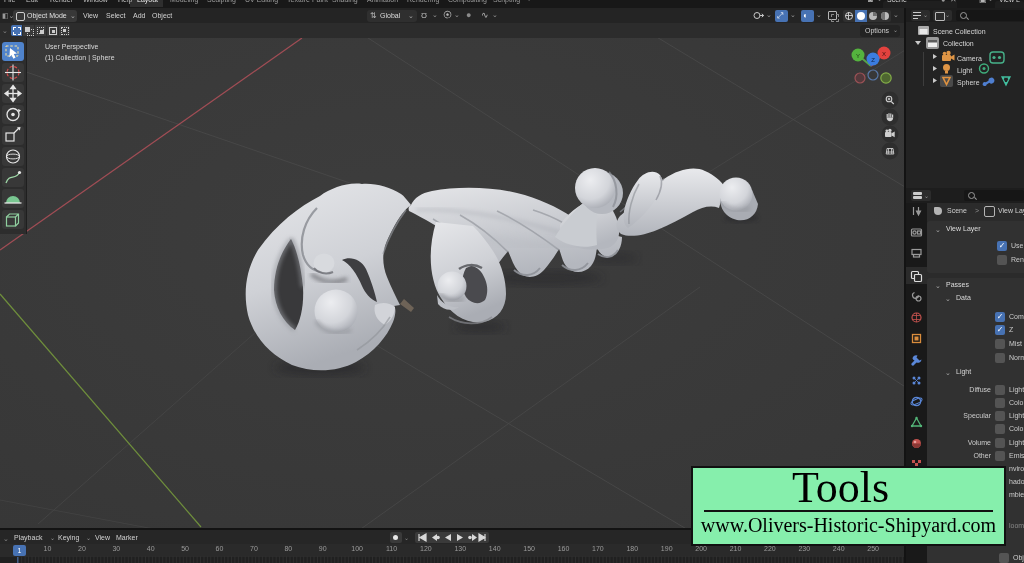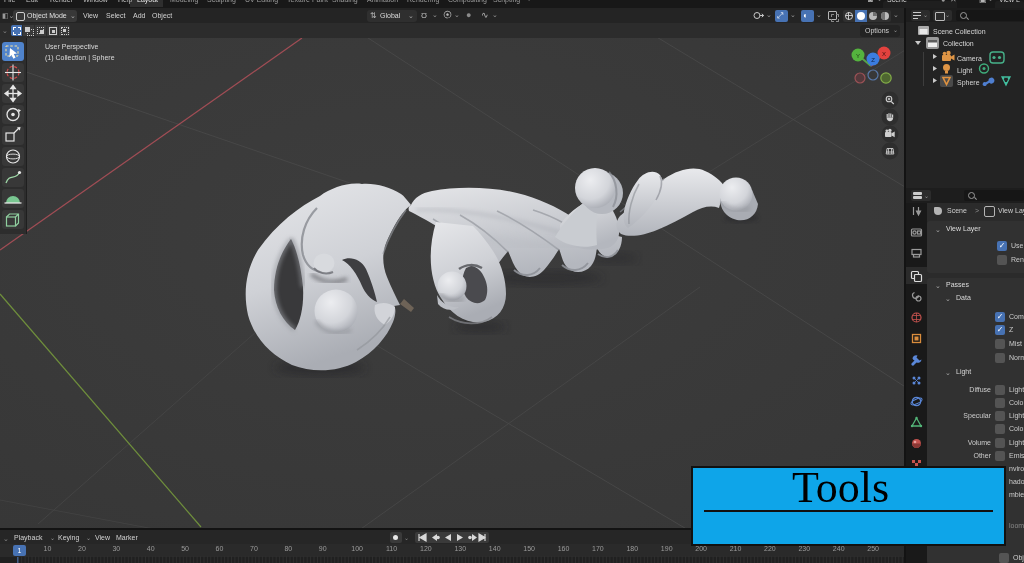--- a/index.html
+++ b/index.html
@@ -946,16 +946,17 @@
       <line x1="881.6" y1="14" x2="881.6" y2="21"></line>
       <line x1="885.1" y1="14" x2="885.1" y2="21"></line>
       <line x1="888.5" y1="14" x2="888.5" y2="21"></line>
       <line x1="892.0" y1="14" x2="892.0" y2="21"></line>
       <line x1="895.4" y1="14" x2="895.4" y2="21"></line>
       <line x1="898.8" y1="14" x2="898.8" y2="21"></line>
       <line x1="902.3" y1="14" x2="902.3" y2="21"></line>
     </g>
 </svg>
 
-<div class="abs" style="left:691px;top:466px;width:315px;height:80px;background:#0ea5e9;border:2px solid #111;box-sizing:border-box;font-family:'Liberation Serif',serif;color:#000;">
+<div class="abs" style="left:691px;top:466px;width:315px;height:80px;background:#86efac;border:2px solid #111;box-sizing:border-box;font-family:'Liberation Serif',serif;color:#000;">
   <div style="position:absolute;left:-8px;top:-6px;width:100%;text-align:center;font-size:44px;white-space:nowrap;">Tools</div>
   <div style="position:absolute;left:11px;top:42px;width:289px;border-top:2px solid #111;"></div>
+  <div style="position:absolute;left:0;top:46px;width:100%;text-align:center;font-size:20px;white-space:nowrap;">www.Olivers-Historic-Shipyard.com</div>
 </div>
 
 </body></html>

